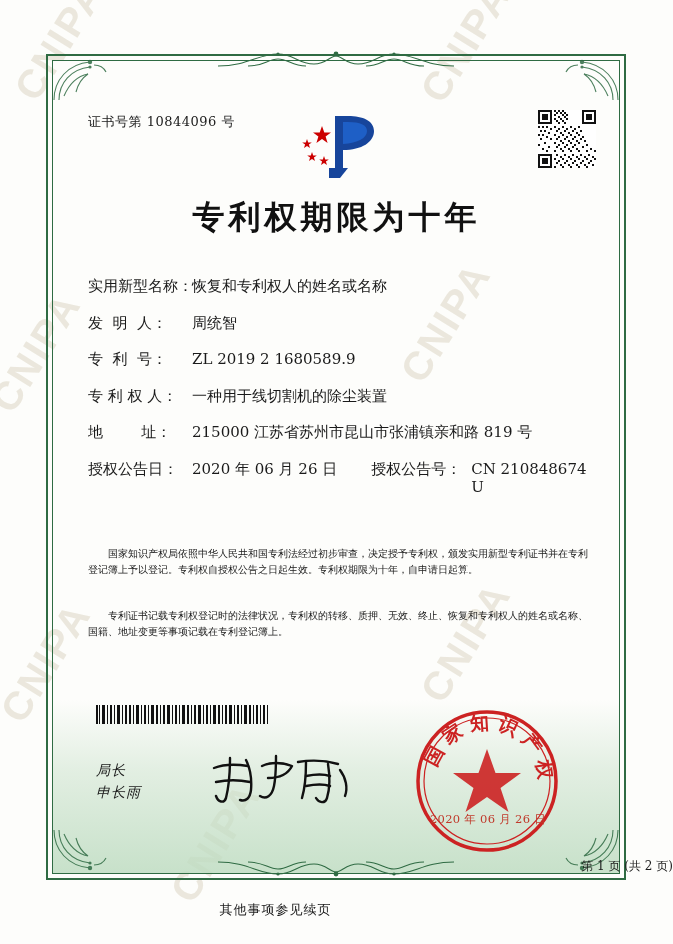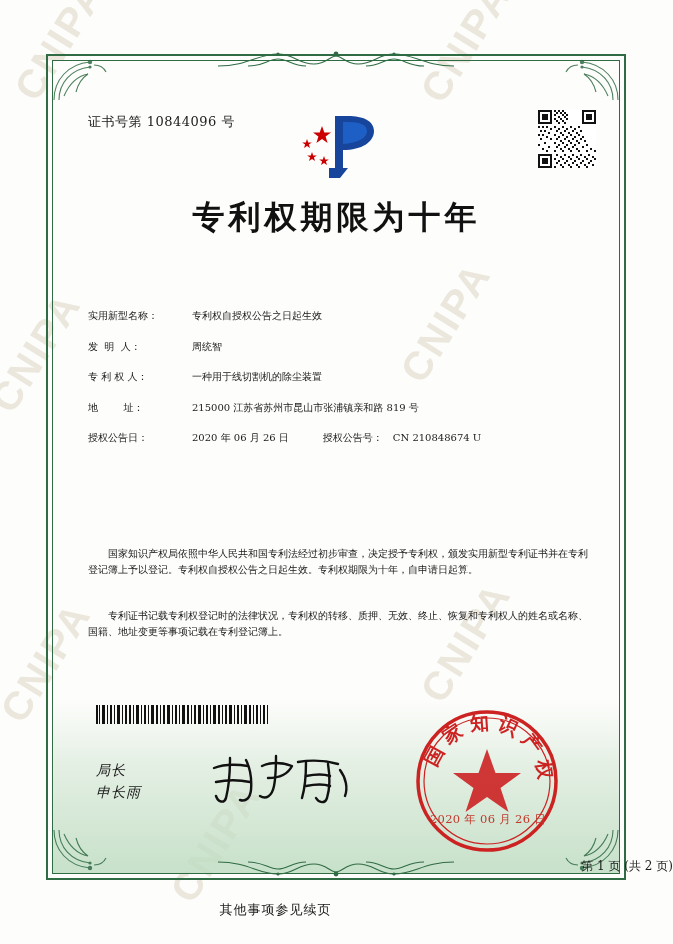--- a/index.html
+++ b/index.html
@@ -121,22 +121,21 @@
     letter-spacing: 4px;
     color: #111;
     font-family: "DejaVu Serif", "Liberation Serif", serif;
   }
 
   
   .fields {
     position: absolute;
     left: 88px; top: 277px;
     width: 500px;
-    font-size: 10px;
-    margin-top: 33px;
+    font-size: 15px;
   }
   .row {
     display: flex;
     align-items: baseline;
     margin-bottom: 18.5px;
     line-height: 1.2;
   }
   .label {
     width: 104px;
     flex: 0 0 104px;
@@ -469,25 +468,29 @@
 
       <path d="M41 58 L60 58 L52 68 L41 68 Z" fill="#17459b"></path>
     </svg>
   </div>
 
   <div class="title">专利权期限为十年</div>
 
   <div class="fields">
     <div class="row">
       <span class="label">实用新型名称：</span>
-      <span class="value">专利权自授权公告之日起生效</span>
+      <span class="value">恢复和专利权人的姓名或名称</span>
     </div>
     <div class="row">
       <span class="label">发  明  人：</span>
       <span class="value">周统智</span>
+    </div>
+    <div class="row">
+      <span class="label">专  利  号：</span>
+      <span class="value">ZL 2019 2 1680589.9</span>
     </div>
     <div class="row">
       <span class="label">专 利 权 人：</span>
       <span class="value">一种用于线切割机的除尘装置</span>
     </div>
     <div class="row">
       <span class="label">地        址：</span>
       <span class="value">215000  江苏省苏州市昆山市张浦镇亲和路 819 号</span>
     </div>
     <div class="row inline2">

